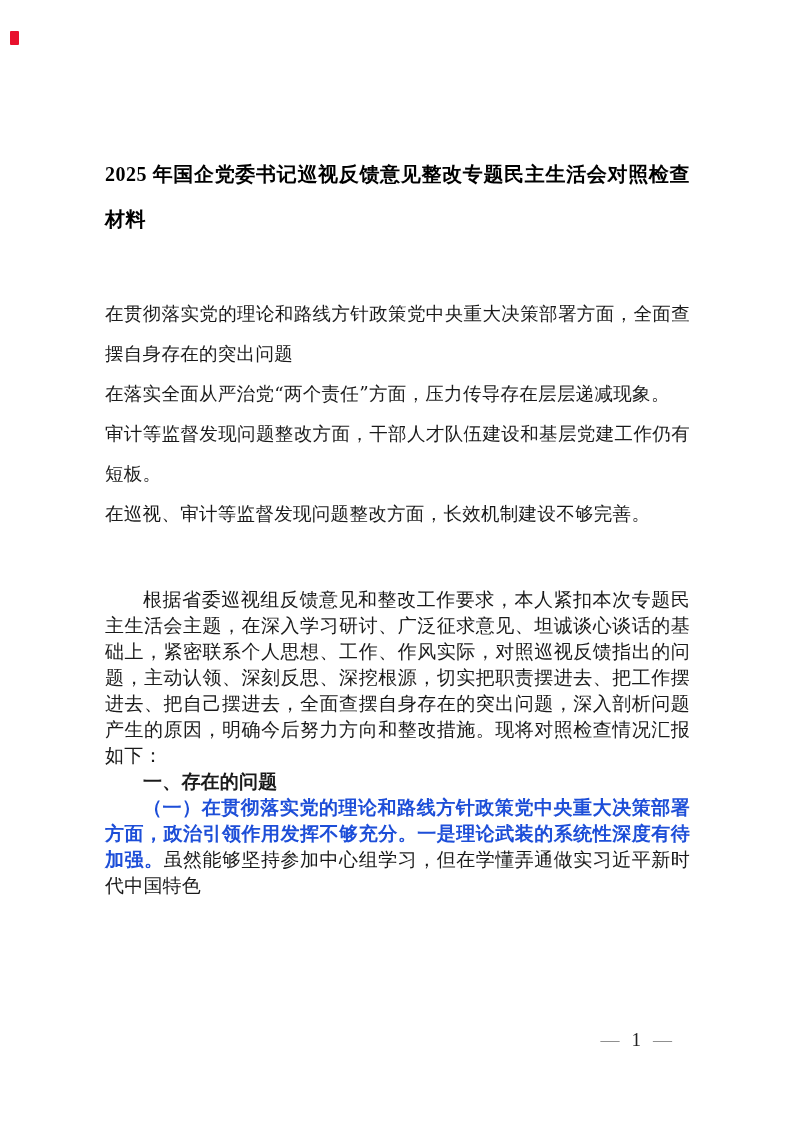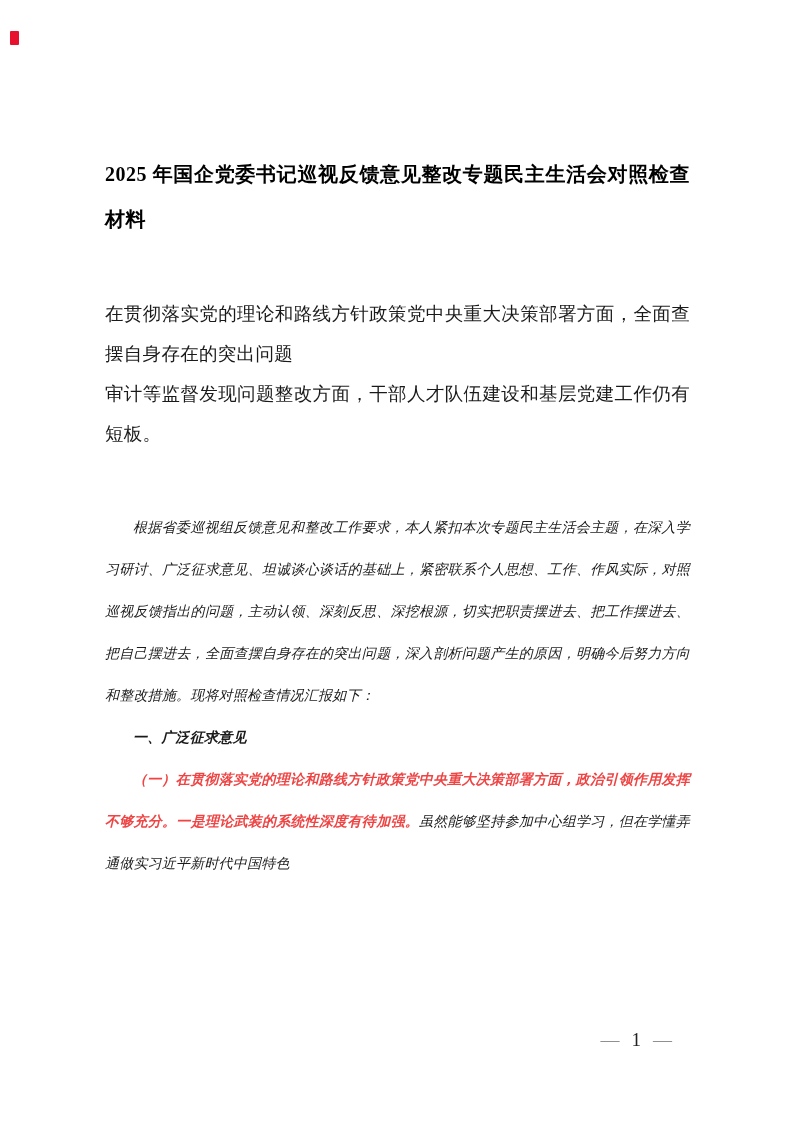--- a/index.html
+++ b/index.html
@@ -37,41 +37,40 @@
   }
   .summary p {
     font-size: 18.5px;
     line-height: 40px;
     text-align: justify;
     letter-spacing: 0.3px;
     color: #1a1a1a;
     font-family: "DejaVu Serif", serif;
   }
   .body-block p {
-    font-size: 14px;
-    line-height: 42px;
+    font-size: 19px;
+    line-height: 26px;
     text-align: justify;
     text-indent: 2em;
     letter-spacing: 0.2px;
     color: #1a1a1a;
     font-family: "DejaVu Serif", serif;
-    font-style: italic;
   }
   .section-heading {
     font-family: "Liberation Sans", sans-serif;
     font-weight: bold;
     font-size: 19.5px;
     line-height: 37.6px;
     text-indent: 2em;
     letter-spacing: 0.5px;
     color: #000;
   }
   .bold-lead {
     font-weight: bold;
-    color: #ef4444;
+    color: #1d4ed8;
   }
   .footer {
     position: absolute;
     top: 1028px;
     right: 121px;
     font-size: 19px;
     line-height: 24px;
     font-family: "Liberation Serif", serif;
     white-space: nowrap;
   }
@@ -82,27 +81,29 @@
 <body>
 
 <div class="page">
 
   <div class="red-mark" style="background: rgb(232, 17, 45);"></div>
 
   <h1 class="doc-title">2025 年国企党委书记巡视反馈意见整改专题民主生活会对照检查材料</h1>
 
   <div class="summary">
     <p>在贯彻落实党的理论和路线方针政策党中央重大决策部署方面，全面查摆自身存在的突出问题</p>
+    <p>在落实全面从严治党“两个责任”方面，压力传导存在层层递减现象。</p>
     <p>审计等监督发现问题整改方面，干部人才队伍建设和基层党建工作仍有短板。</p>
+    <p>在巡视、审计等监督发现问题整改方面，长效机制建设不够完善。</p>
   </div>
 
   <div class="body-block">
     <p>根据省委巡视组反馈意见和整改工作要求，本人紧扣本次专题民主生活会主题，在深入学习研讨、广泛征求意见、坦诚谈心谈话的基础上，紧密联系个人思想、工作、作风实际，对照巡视反馈指出的问题，主动认领、深刻反思、深挖根源，切实把职责摆进去、把工作摆进去、把自己摆进去，全面查摆自身存在的突出问题，深入剖析问题产生的原因，明确今后努力方向和整改措施。现将对照检查情况汇报如下：</p>
 
-    <p class="section-heading">一、广泛征求意见</p>
+    <p class="section-heading">一、存在的问题</p>
 
     <p><span class="bold-lead">（一）在贯彻落实党的理论和路线方针政策党中央重大决策部署方面，政治引领作用发挥不够充分。</span><span class="bold-lead">一是理论武装的系统性深度有待加强。</span><span>虽然能够坚持参加中心组学习，但在学懂弄通做实习近平新时代中国特色</span></p>
   </div>
 
   <div class="footer">
     <span class="dash">—</span><span class="num">1</span><span class="dash">—</span>
   </div>
 
 </div>
 

